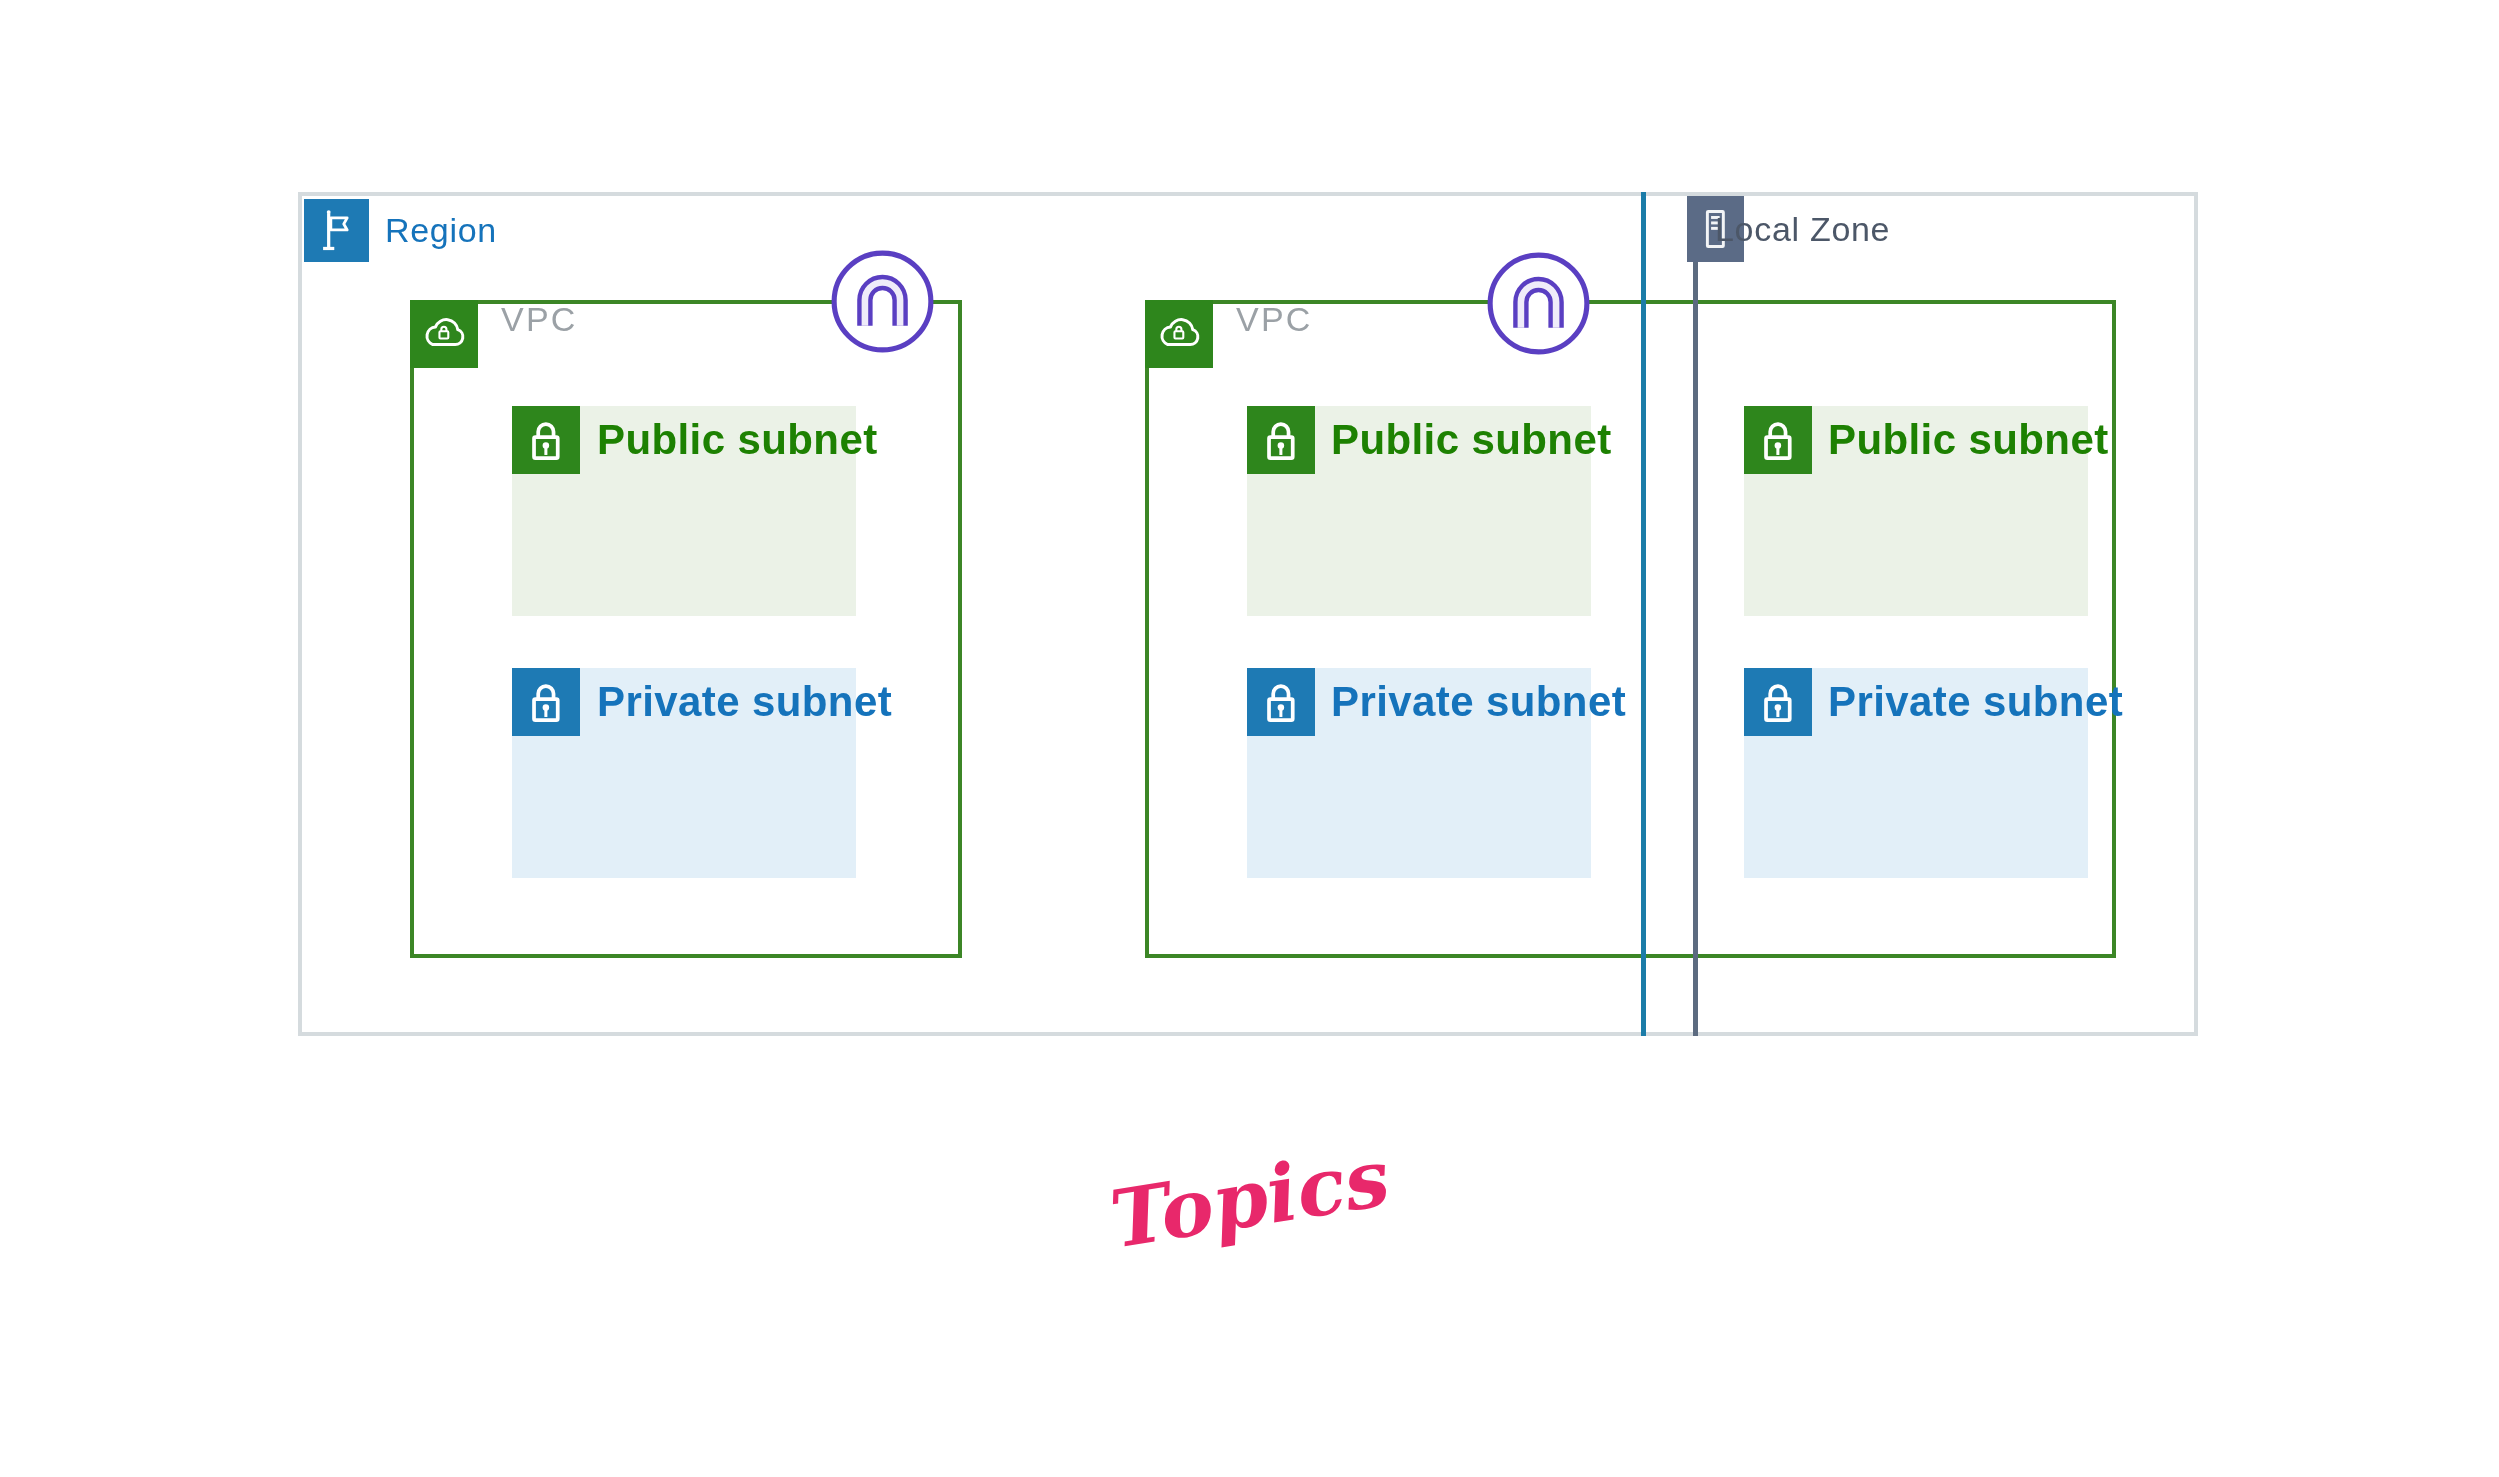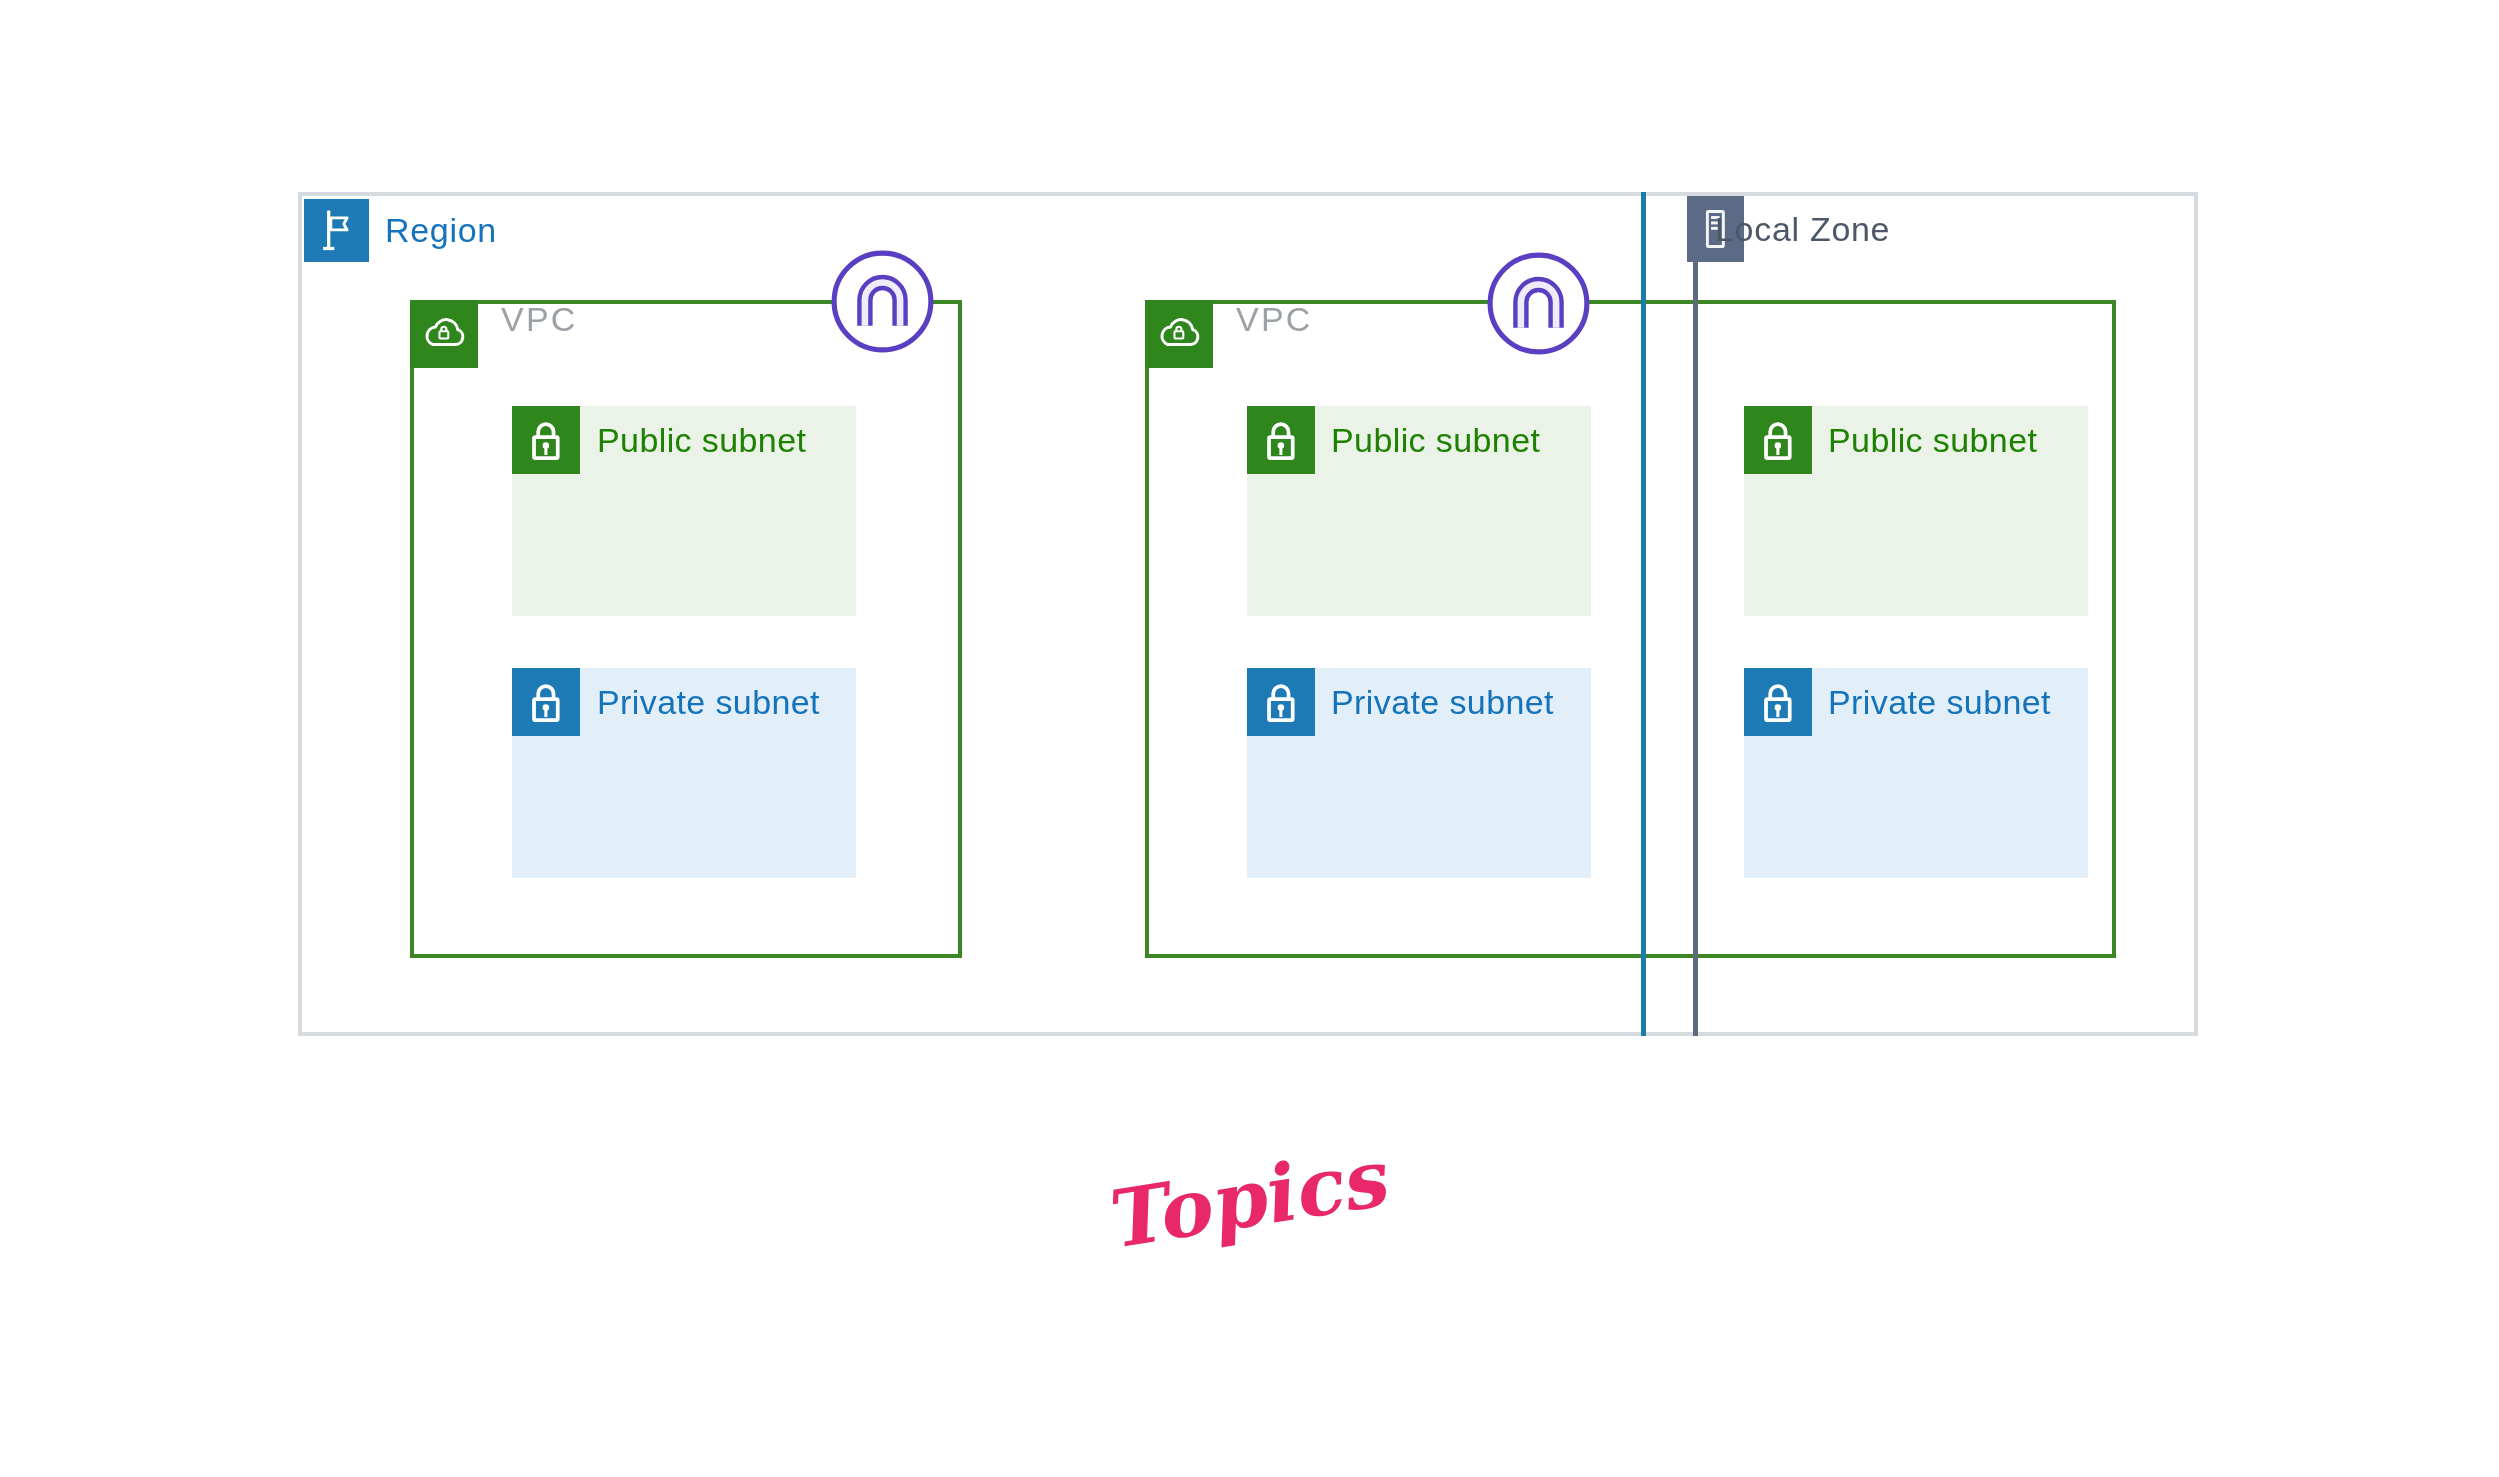--- a/index.html
+++ b/index.html
@@ -28,21 +28,21 @@
 
   .hdr-label{font-size:34px;letter-spacing:0.7px;white-space:nowrap;}
   .region-label{left:385px;top:199px;height:63px;line-height:63px;color:var(--text-blue,#1573bb);}
   .lz-label{left:1715px;top:196px;height:66px;line-height:66px;color:var(--local-zone-text,#4c5768);}
   .vpc-label{top:285px;height:68px;line-height:68px;color:var(--vpc-text-gray,#9ba1a6);
              font-size:34px;letter-spacing:2.2px;}
 
   .subnet{width:344px;height:210px;}
   .subnet.public{background:var(--public-subnet-bg,#ebf2e7);}
   .subnet.private{background:var(--private-subnet-bg,#e2eff8);}
-  .subnet-label{height:68px;line-height:68px;font-size:34px;letter-spacing:0.4px;white-space:nowrap;}
+  .subnet-label{height:68px;line-height:68px;font-size:42px;letter-spacing:0.4px;white-space:nowrap;font-weight:bold;}
   .subnet-label.green{color:var(--subnet-text-green,#1d8102);}
   .subnet-label.blue{color:var(--text-blue,#1573bb);text-align:right;}
 
   .arch{width:107px;height:107px;}
 
   .brand{left:1066px;top:1156px;width:368px;text-align:center;}
   .brand-word{font-size:42px;font-weight:700;letter-spacing:5.9px;color:var(--brand-navy,#1a2233);}
   .brand-sub{display:inline-block;margin-top:1.5px;font-family:"DejaVu Serif",serif;font-style:italic;
              font-weight:700;font-size:79px;line-height:1.05;color:var(--brand-pink,#e8286b);
              transform:rotate(-9deg);}

